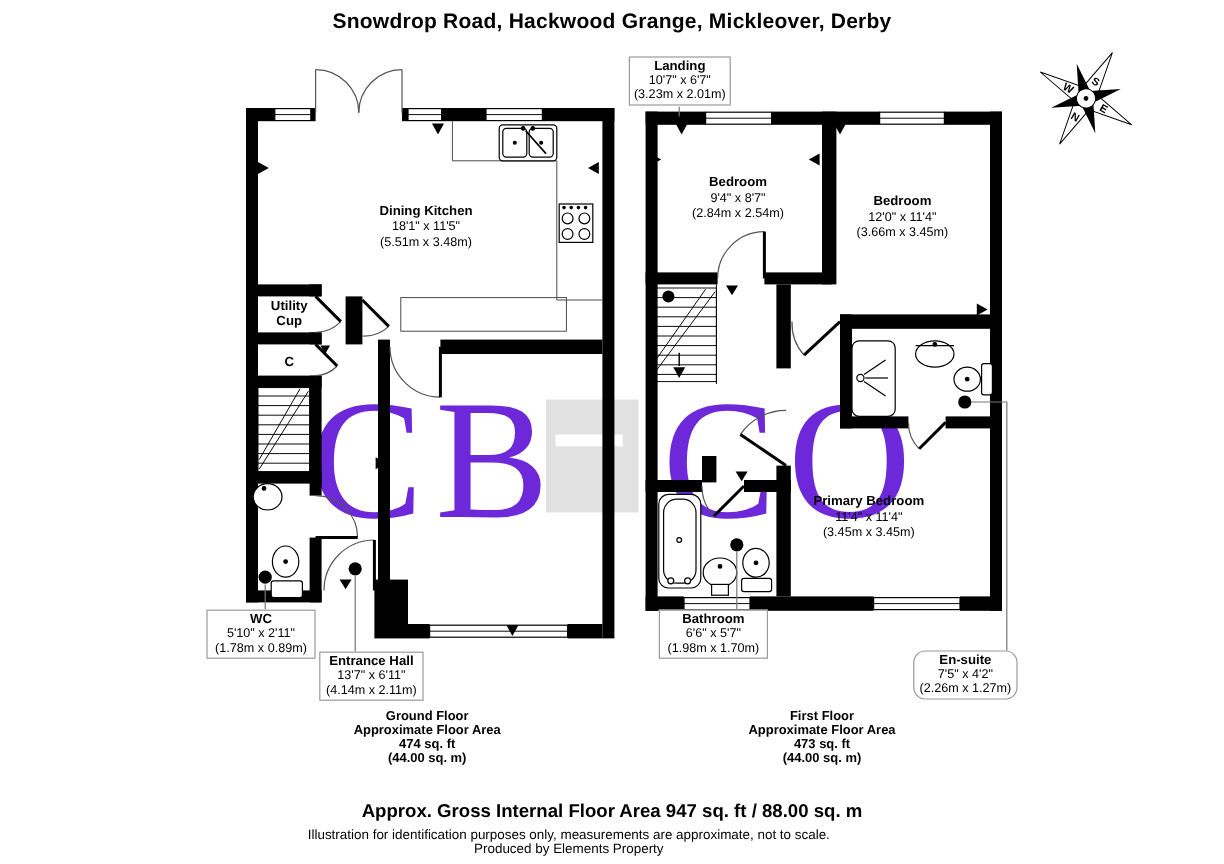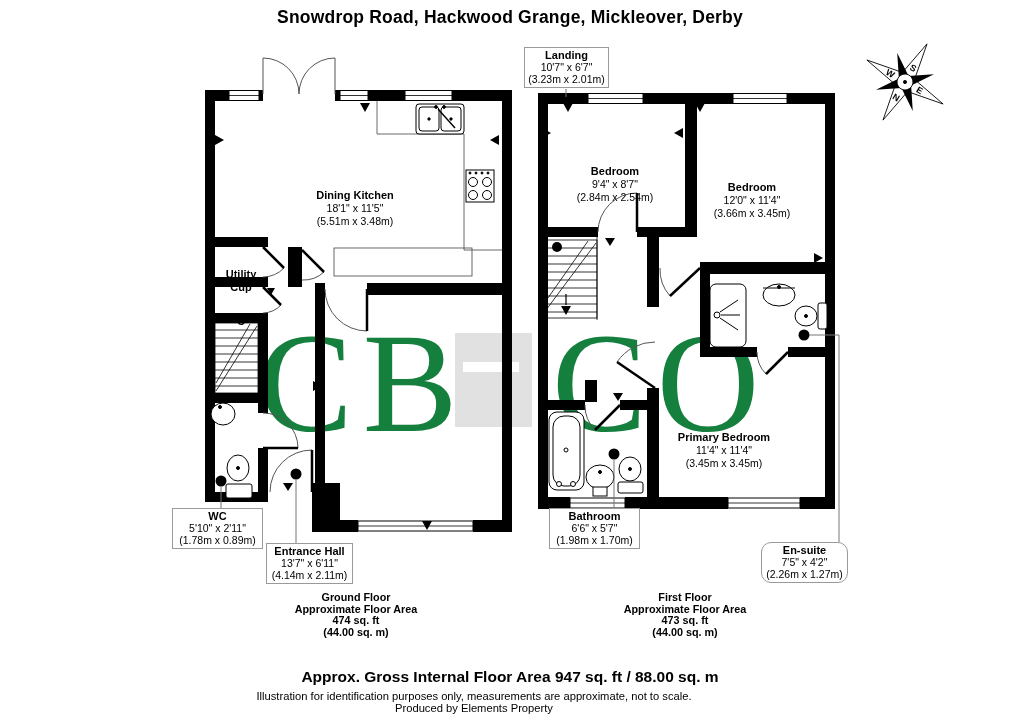--- a/index.html
+++ b/index.html
@@ -2,26 +2,26 @@
 <html><head>
 <meta charset="utf-8">
 <style>
   html,body{margin:0;padding:0;background:#fff;}
   #page{position:relative;width:1020px;height:720px;background:#fff;overflow:hidden;
         font-family:"Liberation Sans", sans-serif;color:#000;}
   #title{position:absolute;left:0;top:7px;width:1020px;text-align:center;
          font-size:17.5px;font-weight:bold;letter-spacing:.2px;}
   
   .wm{position:absolute;top:312px;font-family:"Liberation Serif", serif;
-      font-size:142px;line-height:1;color:#15803d;letter-spacing:10px;z-index:1;}
+      font-size:142px;line-height:1;color:#6d28d9;letter-spacing:10px;z-index:1;}
   #wm-block{position:absolute;left:455px;top:333px;width:77px;height:94px;background:#e1e1e1;z-index:1;}
   #wm-bar{position:absolute;left:8px;top:29px;width:56px;height:10px;background:#fff;}
   #plan-svg{position:absolute;left:0;top:0;z-index:3;}
   
-  .rlabel{position:absolute;text-align:center;font-size:10.5px;line-height:12.8px;z-index:5;margin-top:19px;}
+  .rlabel{position:absolute;text-align:center;font-size:10.5px;line-height:12.8px;z-index:5;}
   .rlabel .nm{font-weight:bold;font-size:11px;}
   
   .callout{position:absolute;text-align:center;font-size:10.5px;line-height:11.8px;
            background:#fff;border:1px solid #9a9a9a;padding:2px 1px;z-index:6;box-sizing:border-box;}
   .callout .nm{font-weight:bold;font-size:11px;}
   .caption{position:absolute;text-align:center;font-size:10.8px;font-weight:bold;line-height:11.6px;z-index:5;}
   #footer-line1{position:absolute;left:0;top:668px;width:1020px;text-align:center;
                 font-size:15.5px;font-weight:bold;z-index:5;}
   #footer-line2{position:absolute;left:0;top:690px;width:948px;text-align:center;font-size:11.2px;z-index:5;}
   #footer-line3{position:absolute;left:0;top:702px;width:948px;text-align:center;font-size:11.2px;z-index:5;}

